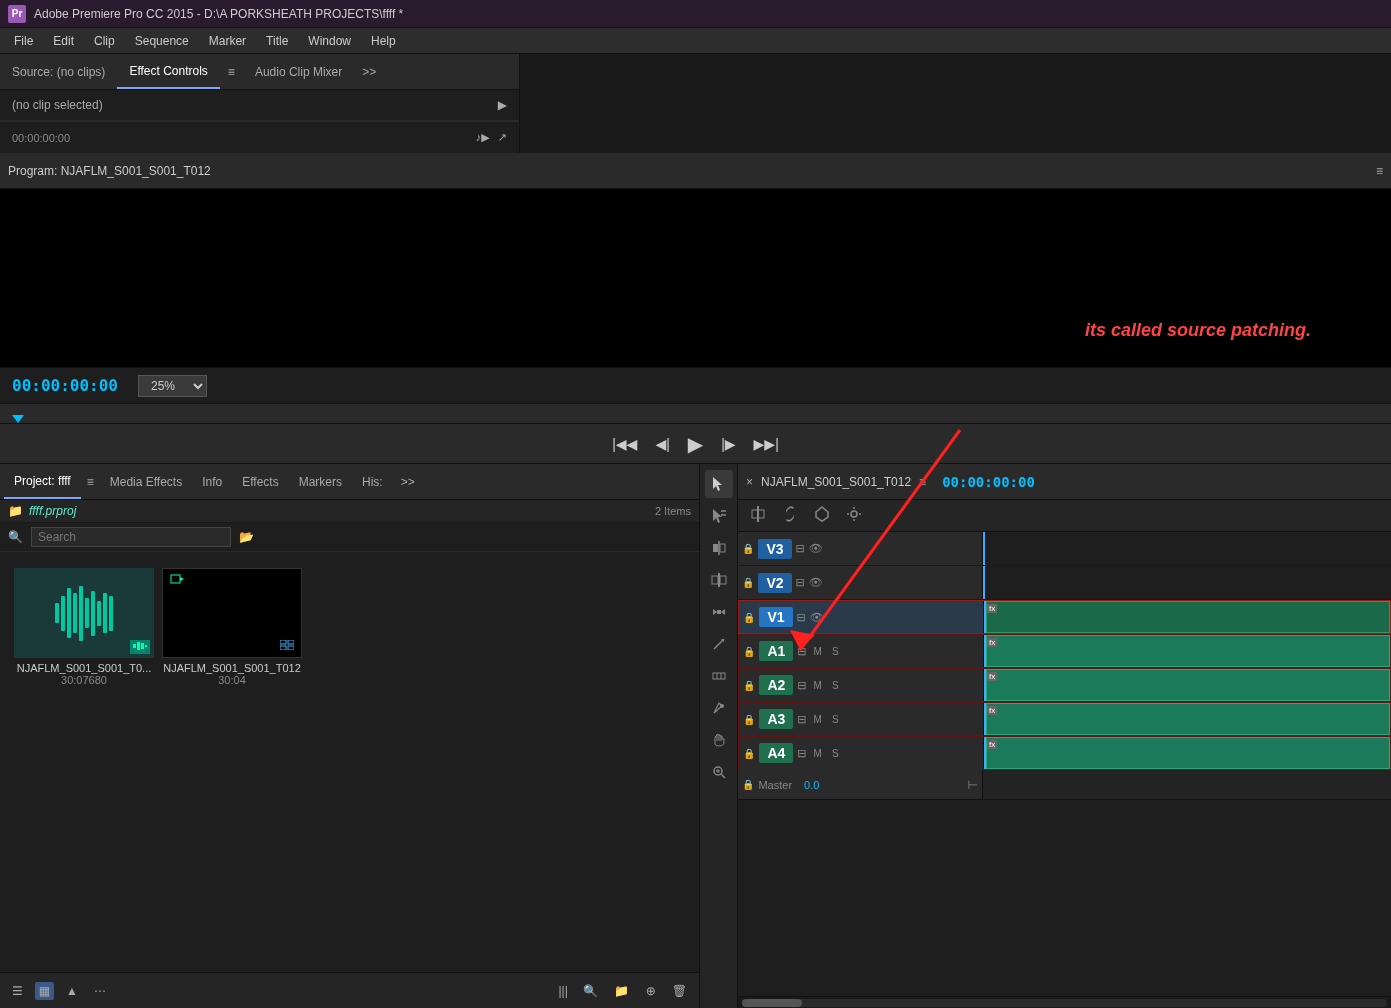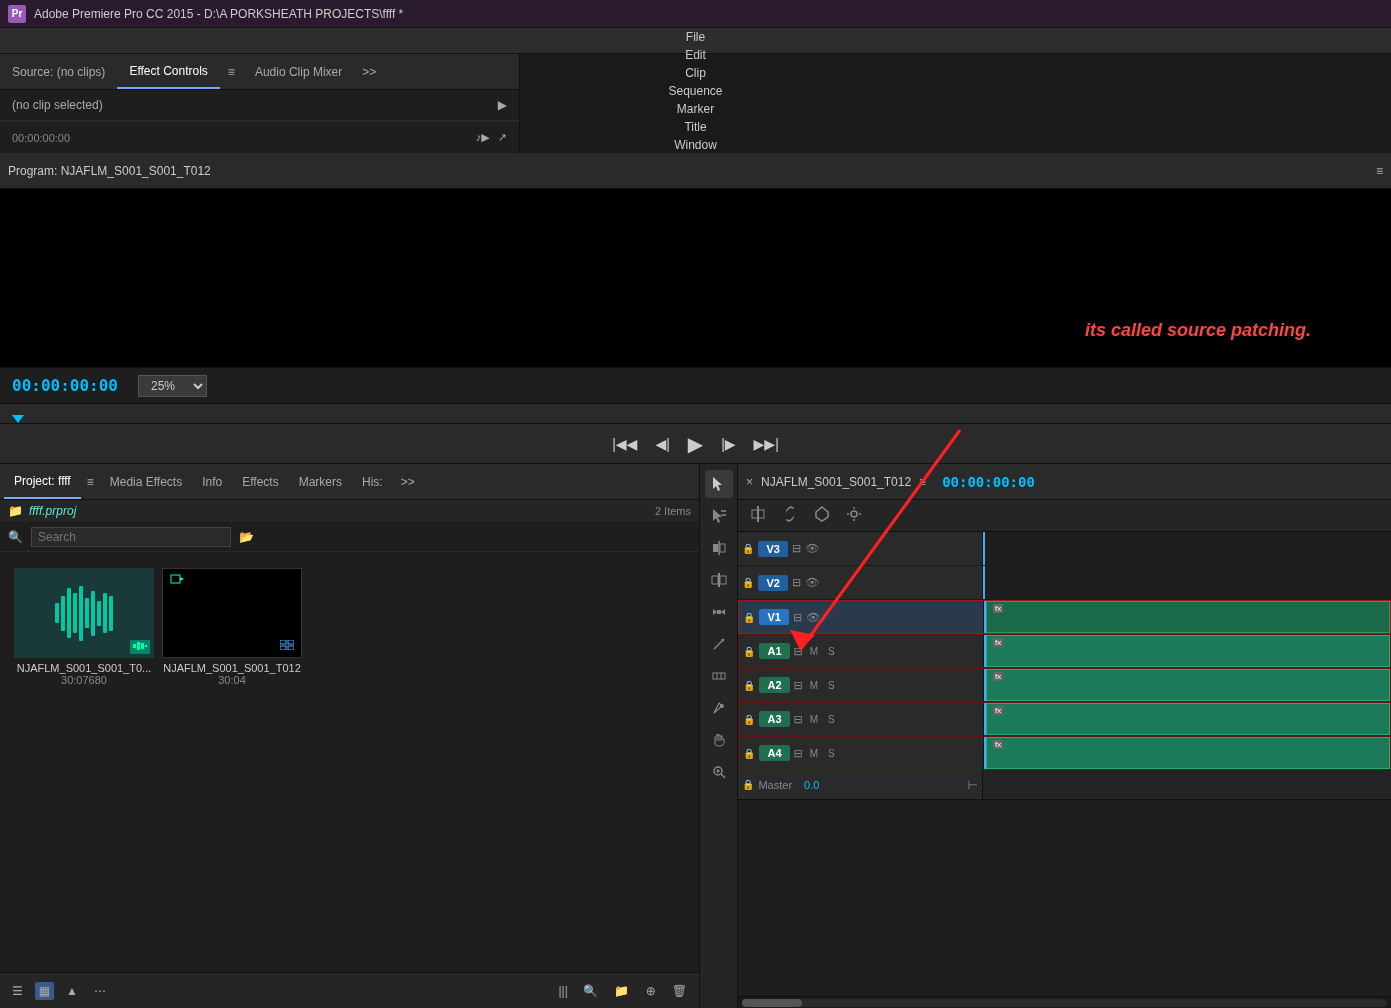--- a/index.html
+++ b/index.html
@@ -4,21 +4,21 @@
   <style>
     * { box-sizing: border-box; margin: 0; padding: 0; }
     body { background: #1a1a1a; color: #ccc; font-family: 'Segoe UI', Arial, sans-serif; font-size: 12px; width: 1391px; height: 1008px; overflow: hidden; }
 
     
     #title-bar { background: #2a1a2e; height: 28px; display: flex; align-items: center; padding: 0 8px; gap: 8px; border-bottom: 1px solid #111; }
     #title-bar .app-icon { width: 18px; height: 18px; background: #9b59b6; display: flex; align-items: center; justify-content: center; font-size: 10px; font-weight: bold; color: #fff; border-radius: 2px; }
     #title-bar .title-text { color: #ccc; font-size: 12px; }
 
     
-    #menu-bar { background: #2d2d2d; height: 26px; display: flex; align-items: center; padding: 0 4px; border-bottom: 1px solid #111; flex-direction: column; }
+    #menu-bar { background: #2d2d2d; height: 26px; display: flex; align-items: center; padding: 0 4px; border-bottom: 1px solid #111; }
     .menu-item { padding: 2px 10px; color: #ccc; cursor: pointer; font-size: 12px; }
 
     
     #main { display: flex; flex-direction: column; height: calc(1008px - 54px); }
 
     
     #top-section { display: flex; height: 410px; border-bottom: 1px solid #111; flex-direction: column; }
 
     
     #source-panel { width: 520px; background: #1e1e1e; border-right: 1px solid #111; display: flex; flex-direction: column; }
@@ -84,30 +84,30 @@
     
     #timeline-panel { flex: 1; background: #1e1e1e; display: flex; flex-direction: column; }
     .timeline-header { background: #2a2a2a; height: 36px; display: flex; align-items: center; padding: 0 8px; border-bottom: 1px solid #111; }
     .timeline-timecode { color: #00bfff; font-size: 14px; font-weight: bold; font-family: monospace; margin-left: 16px; }
     .timeline-controls-row { background: #252525; height: 32px; display: flex; align-items: center; padding: 0 8px; gap: 8px; border-bottom: 1px solid #111; }
     .tl-ctrl-btn { color: #aaa; cursor: pointer; font-size: 12px; padding: 2px 4px; }
     .timeline-tracks { flex: 1; display: flex; flex-direction: column; overflow-y: auto; position: relative; }
     .track-row { height: 34px; display: flex; align-items: center; border-bottom: 1px solid #1a1a1a; position: relative; }
     .track-header { width: 245px; min-width: 245px; background: #2a2a2a; height: 100%; display: flex; align-items: center; padding: 0 4px; gap: 4px; border-right: 1px solid #111; }
     .track-lock { color: #888; font-size: 10px; cursor: pointer; }
-    .track-name-btn { padding: 2px 8px; font-size: 11px; font-weight: bold; cursor: pointer; color: #fff; border: none; border-radius: 2px; }
+    .track-name-btn { padding: 2px 8px; font-size: 14px; font-weight: bold; cursor: pointer; color: #fff; border: none; border-radius: 2px; }
     .track-name-btn.video { background: #2060a0; }
     .track-name-btn.audio { background: #207050; }
     .track-icon { color: #888; font-size: 11px; cursor: pointer; }
     .track-eye { color: #888; font-size: 11px; cursor: pointer; }
     .track-m { color: #888; font-size: 10px; cursor: pointer; padding: 1px 3px; }
     .track-s { color: #888; font-size: 10px; cursor: pointer; padding: 1px 3px; }
     .track-content { flex: 1; height: 100%; position: relative; overflow: hidden; }
     .track-clip { position: absolute; height: 100%; background: #1a7a5a; border: 1px solid #2aaa7a; display: flex; align-items: center; padding: 0 4px; }
-    .track-clip-fx { position: absolute; top: 2px; left: 6px; background: #666; color: #fff; font-size: 8px; padding: 0 2px; border-radius: 1px; }
+    .track-clip-fx { position: absolute; top: 2px; left: 0; background: #666; color: #fff; font-size: 8px; padding: 0 2px; border-radius: 1px; }
     .track-row.highlighted { background: #2a3a2a; }
     .master-row { height: 30px; background: #232323; display: flex; align-items: center; border-bottom: 1px solid #111; }
     .master-header { width: 245px; min-width: 245px; background: #2a2a2a; height: 100%; display: flex; align-items: center; padding: 0 4px; gap: 4px; border-right: 1px solid #111; }
     .master-label { color: #888; font-size: 11px; }
     .master-value { color: #00bfff; font-size: 11px; margin-left: 8px; }
     .timeline-scrollbar { background: #1a1a1a; height: 12px; display: flex; align-items: center; border-top: 1px solid #111; }
     .scrollbar-track { flex: 1; height: 8px; background: #2a2a2a; margin: 0 4px; border-radius: 4px; }
     .scrollbar-thumb { height: 100%; width: 60px; background: #555; border-radius: 4px; margin-left: 0; }
 
     

